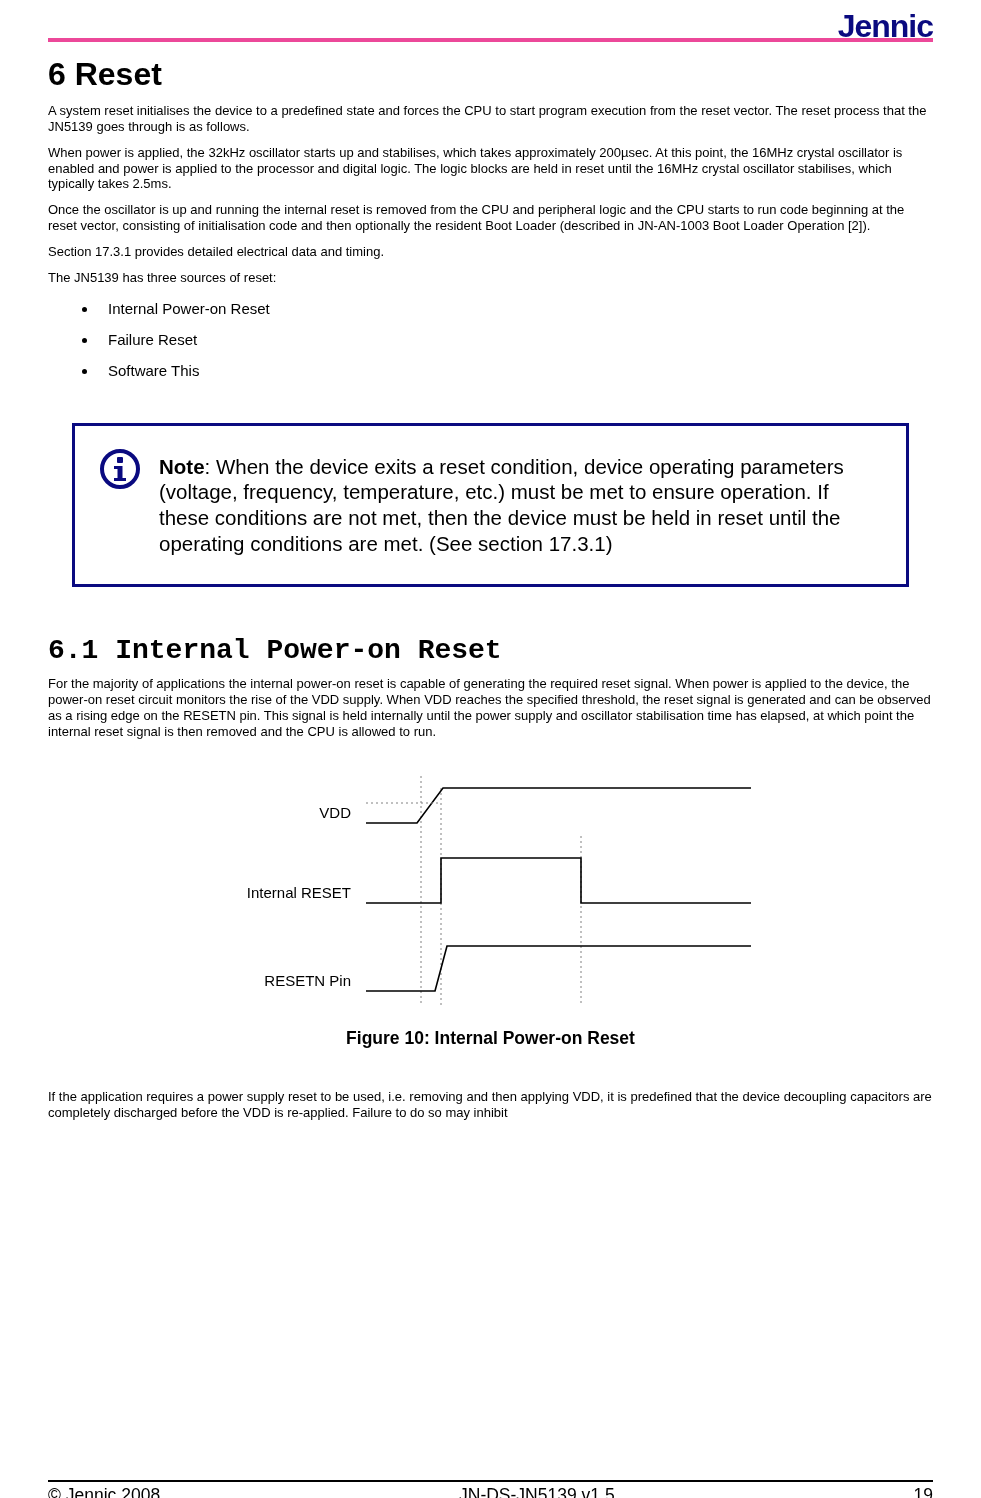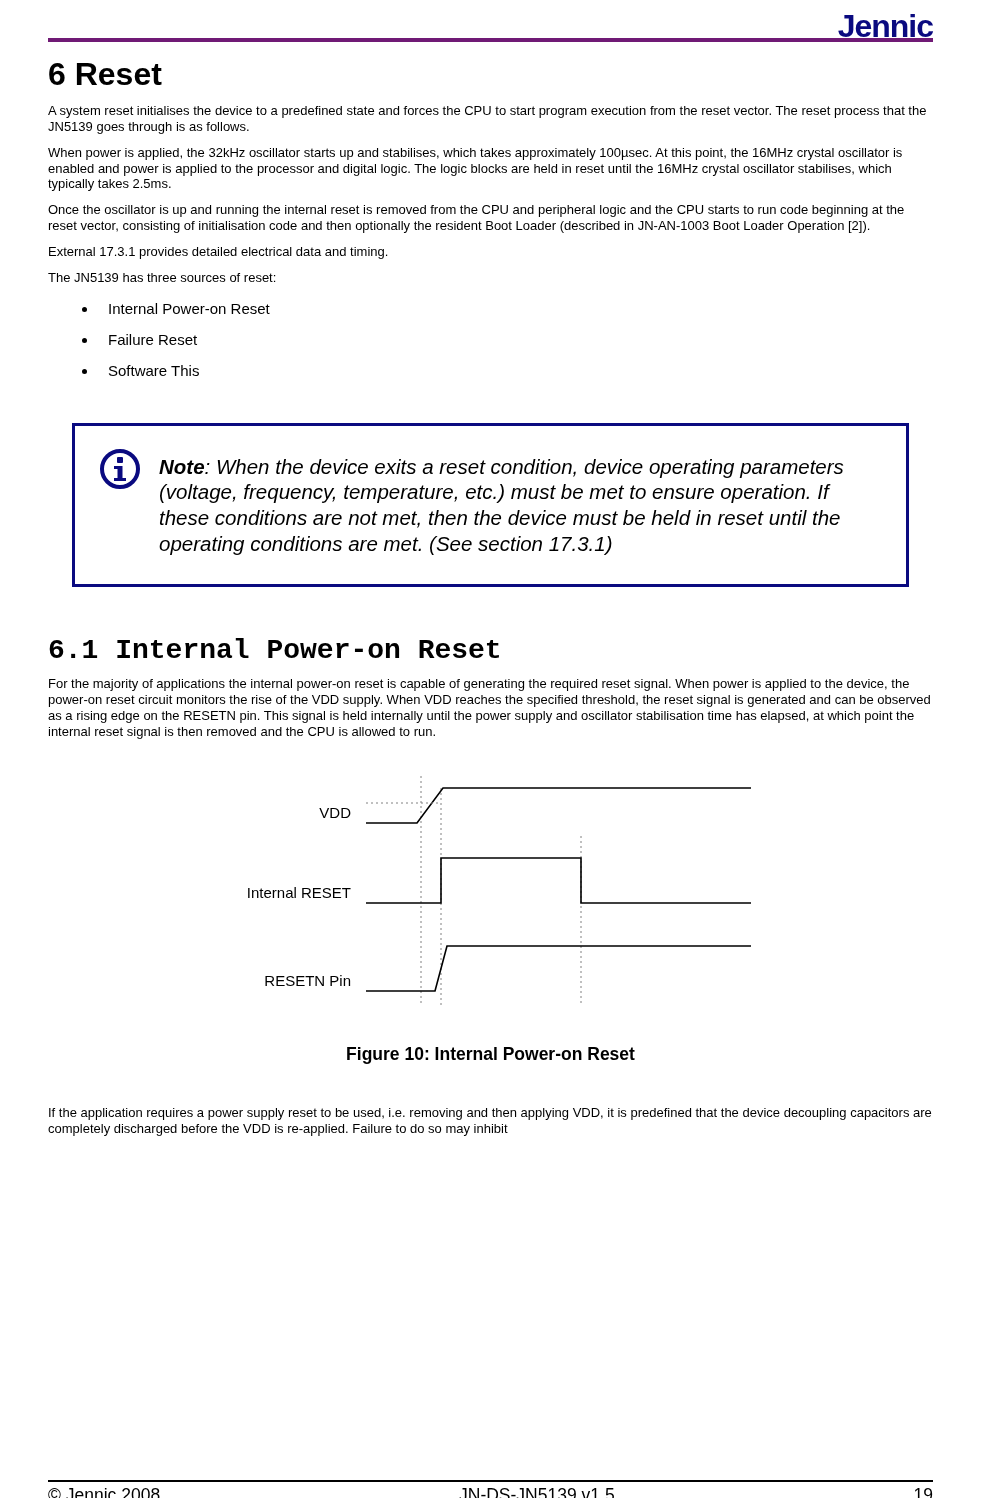--- a/index.html
+++ b/index.html
@@ -11,21 +11,21 @@
     background: #fff;
   }
   .page {
     width: 981px;
     height: 1498px;
     box-sizing: border-box;
     padding: 0 48px;
     position: relative;
   }
   .header-line {
-    border-bottom: 4px solid #701a75;
+    border-bottom: 4px solid #ec4899;
     margin-top: 38px;
     position: relative;
   }
   .logo {
     position: absolute;
     right: 0;
     top: -30px;
     font-family: "Arial Black", Arial, sans-serif;
     font-weight: 900;
     font-size: 32px;
@@ -56,41 +56,40 @@
     font-size: 15px;
     margin: 14px 0 14px 14px;
     padding-left: 10px;
   }
   .note-box {
     border: 3px solid #0a0a80;
     margin: 44px 24px 0 24px;
     padding: 28px 40px 28px 24px;
     display: flex;
     align-items: flex-start;
-    font-style: italic;
   }
   .note-icon {
     flex: 0 0 auto;
     margin-right: 18px;
     margin-top: -6px;
   }
   .note-text {
     font-size: 20.5px;
     line-height: 1.25;
   }
   .note-label { font-weight: bold; }
   .figure-wrap {
     text-align: center;
     margin-top: 28px;
   }
   .figure-caption {
     font-size: 17.5px;
     font-weight: bold;
     text-align: center;
-    margin-top: 22px;
+    margin-top: 6px;
   }
   .footer-line {
     position: absolute;
     left: 48px; right: 48px;
     bottom: 54px;
     border-top: 2px solid #000;
   }
   .footer {
     position: absolute;
     left: 48px; right: 48px;
@@ -110,25 +109,25 @@
 
   <div class="header-line">
     <span class="logo">Jennic</span>
   </div>
 
   <h1>6 Reset</h1>
 
   <p>A system reset initialises the device to a predefined state and forces the CPU to start program execution from the reset vector.  The reset process that the JN5139 goes through is as follows.</p>
 
   <p>
-    <span>When power is applied, the 32kHz oscillator starts up and stabilises, which takes approximately 100</span><span>µ</span><span>sec.  At this point, the 16MHz crystal oscillator is enabled and power is applied to the processor and digital logic. The logic blocks are held in reset until the 16MHz crystal oscillator stabilises, which typically takes 2.5ms.</span>
+    <span>When power is applied, the 32kHz oscillator starts up and stabilises, which takes approximately 200</span><span>µ</span><span>sec.  At this point, the 16MHz crystal oscillator is enabled and power is applied to the processor and digital logic. The logic blocks are held in reset until the 16MHz crystal oscillator stabilises, which typically takes 2.5ms.</span>
   </p>
 
   <p>Once the oscillator is up and running the internal reset is removed from the CPU and peripheral logic and the CPU starts to run code beginning at the reset vector, consisting of initialisation code and then optionally the resident Boot Loader (described in JN-AN-1003 Boot Loader Operation [2]).</p>
-  <p>External 17.3.1 provides detailed electrical data and timing.</p>
+  <p>Section 17.3.1 provides detailed electrical data and timing.</p>
   <p>The JN5139 has three sources of reset:</p>
 
   <ul>
     <li>Internal Power-on Reset</li>
     <li>Failure Reset</li>
     <li>Software This</li>
   </ul>
 
   <div class="note-box">
     <span class="note-icon">

